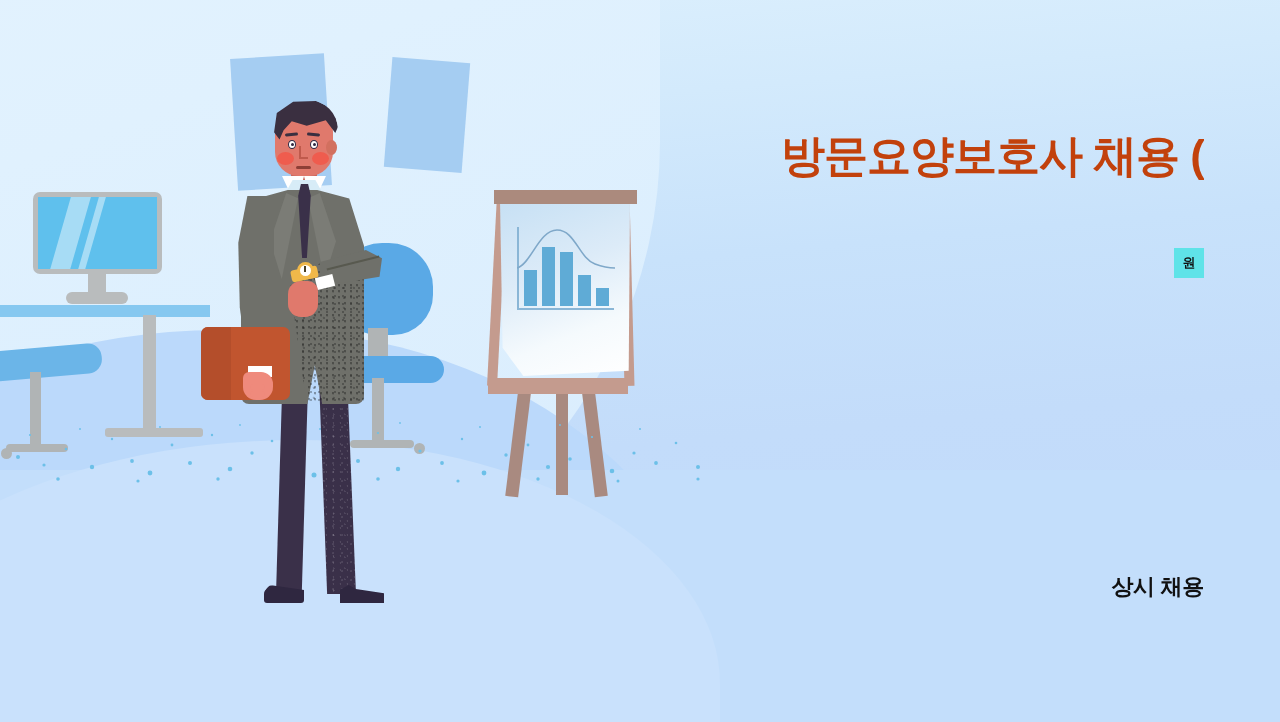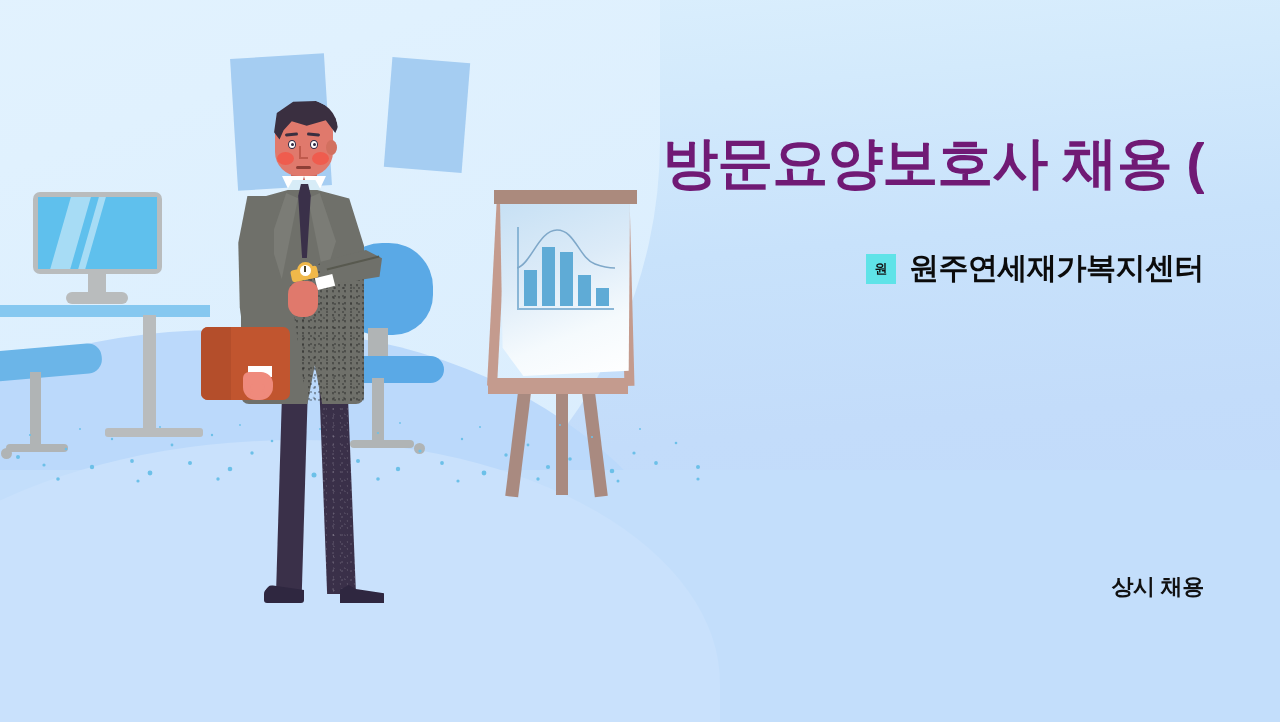--- a/index.html
+++ b/index.html
@@ -559,25 +559,25 @@
   .panel {
     position: absolute;
     left: 640px; top: 0;
     width: 640px; height: 722px;
   }
   .title {
     position: absolute;
     left: 0; right: 76px;
     top: 130px;
     text-align: right;
-    font-size: 56px;
+    font-size: 44px;
     font-weight: 700;
     letter-spacing: -1px;
     line-height: 1.18;
-    color: #701a75;
+    color: #c2410c;
     white-space: nowrap;
     overflow: hidden;
   }
   .company-row {
     position: absolute;
     right: 76px;
     top: 248px;
     display: flex;
     align-items: center;
     gap: 13px;
@@ -769,19 +769,18 @@
     <div class="watch-band"></div>
     <div class="watch-face"></div>
     <div class="watch-hand"></div>
   </div>
 
   <div class="panel">
     <div class="title">방문요양보호사 채용 (</div>
 
     <div class="company-row">
       <div class="company-badge">원</div>
-      <div class="company-name">원주연세재가복지센터</div>
     </div>
 
     <div class="hiring-note">상시 채용</div>
   </div>
 
 </div>
 
 </body></html>

